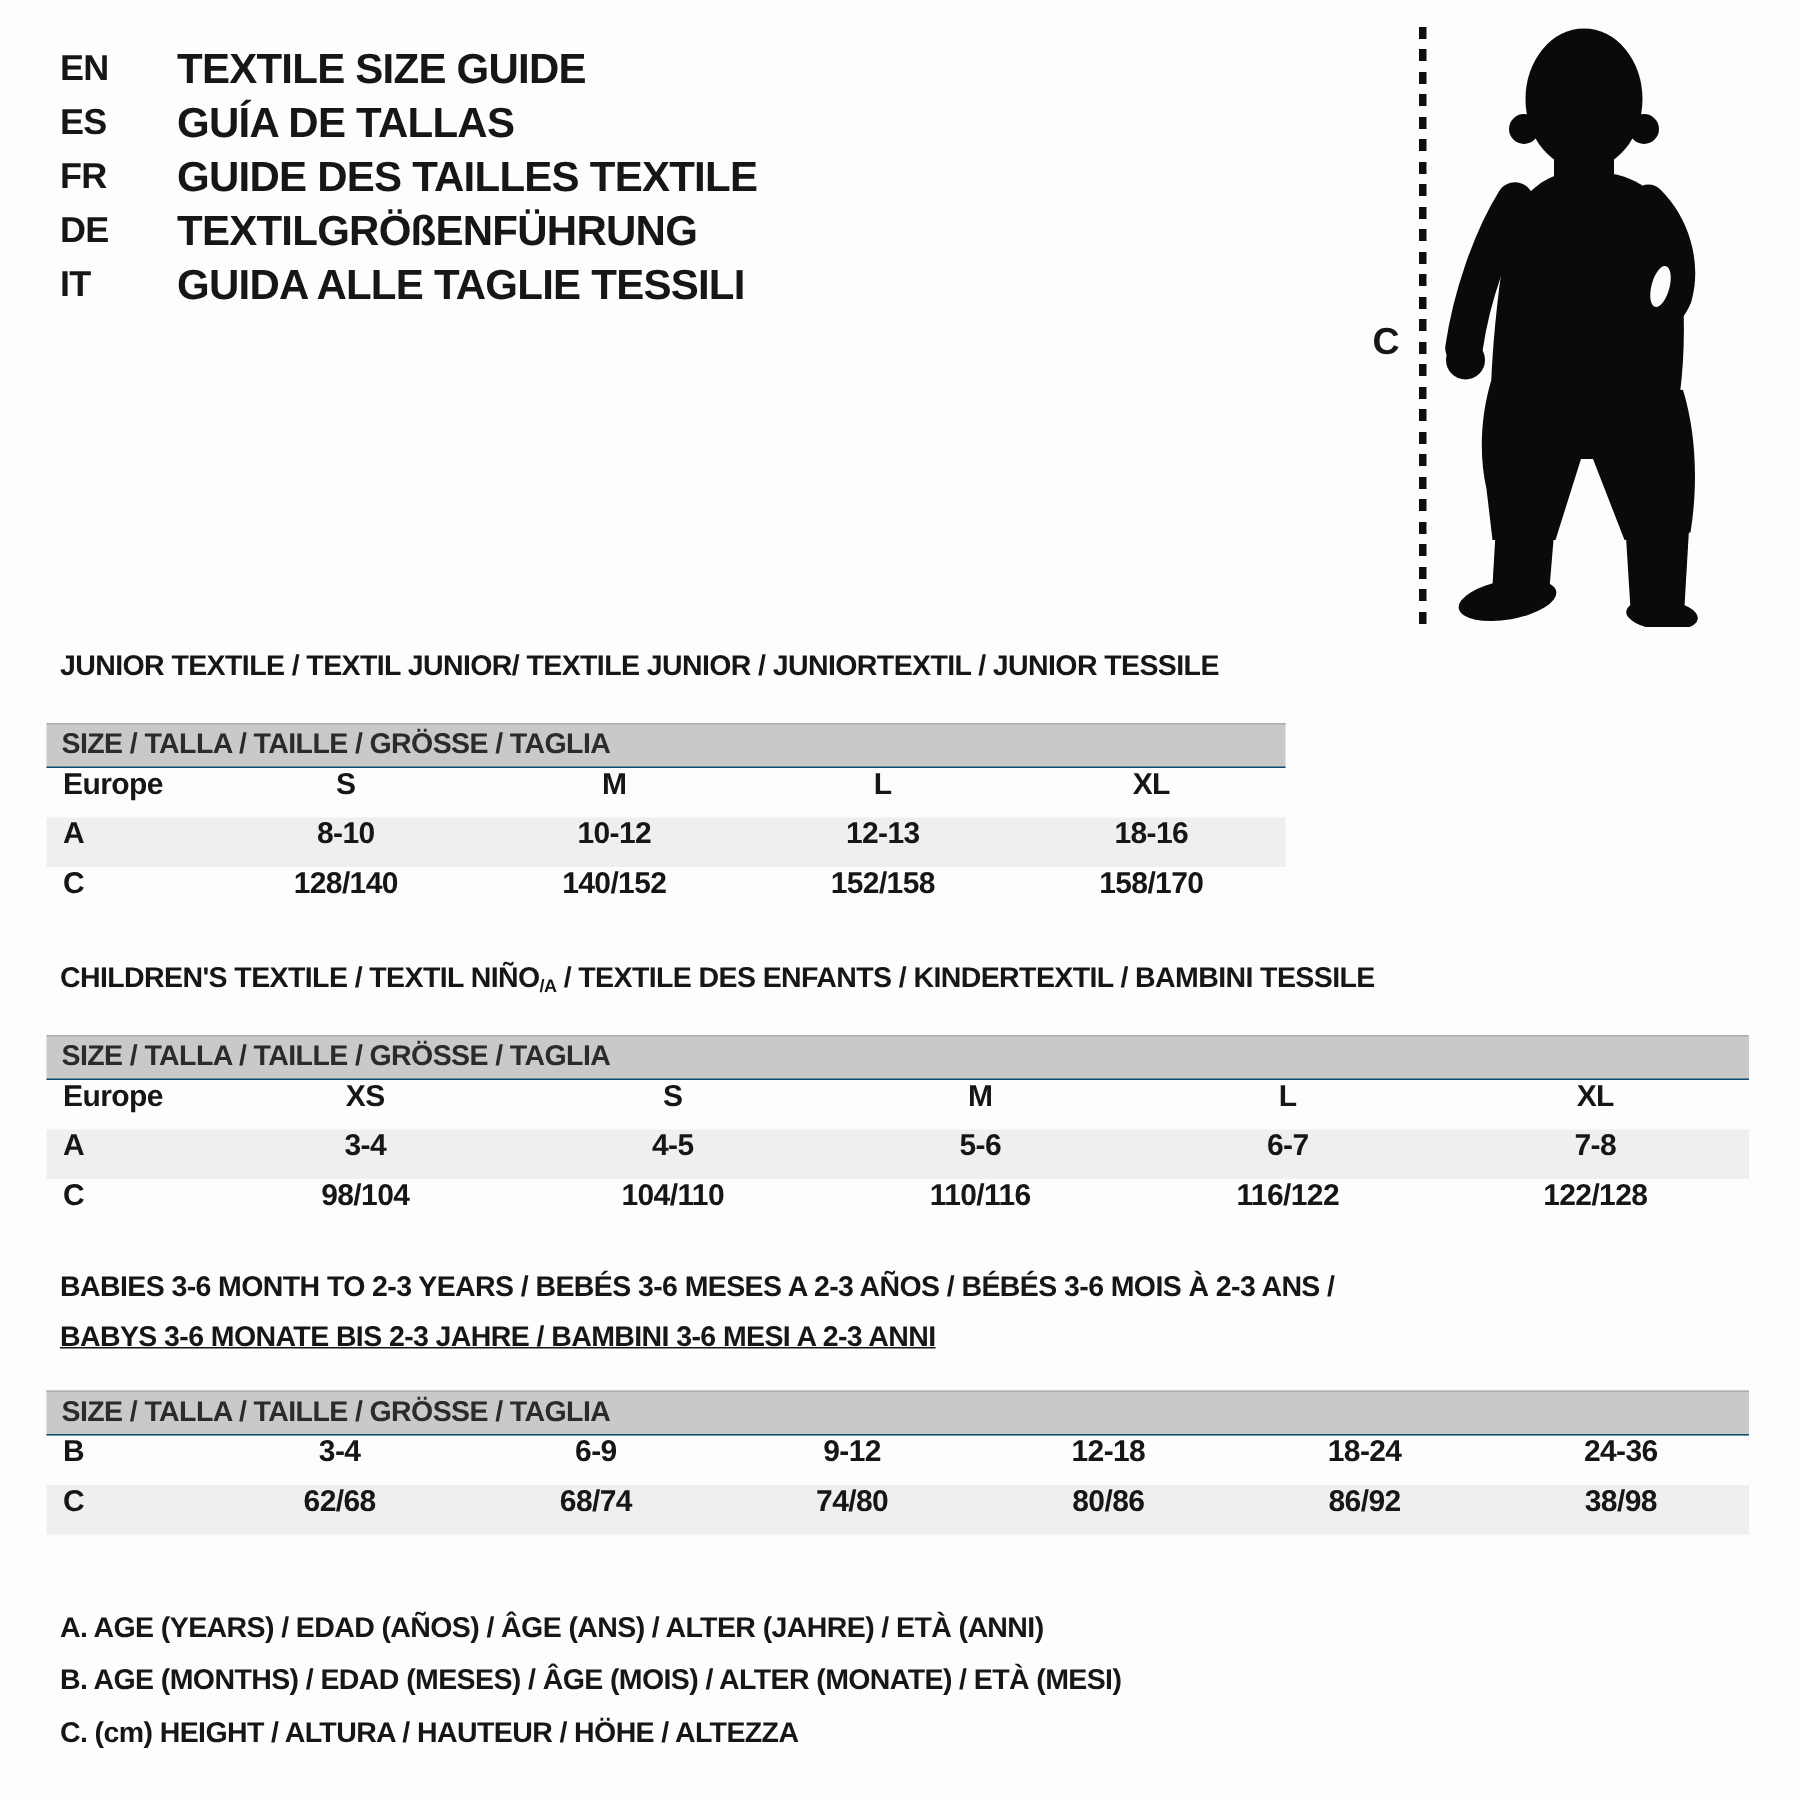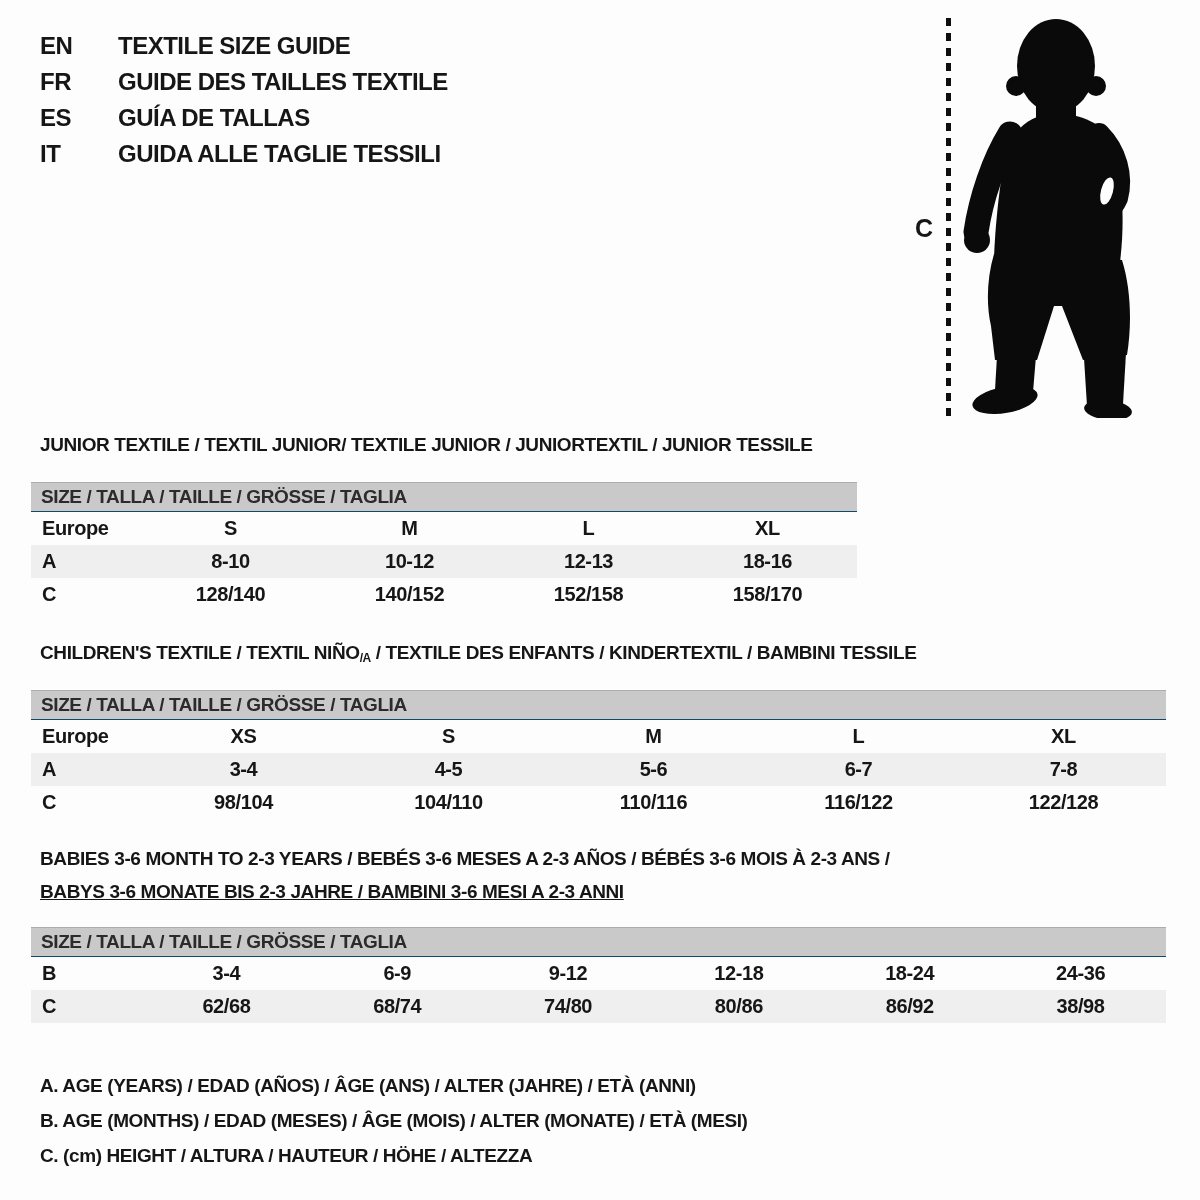--- a/index.html
+++ b/index.html
@@ -7,21 +7,21 @@
   .canvas{
     position:relative;width:1200px;height:1200px;background:#fdfdfd;
     font-family:"Liberation Sans","DejaVu Sans",sans-serif;
     color:#161616;overflow:hidden;
     -webkit-font-smoothing:antialiased;
   }
   
   .lang-block{position:absolute;left:40px;top:28px;}
   .lang-row{display:flex;height:36px;align-items:center;}
   .lang-code{width:78px;font-size:24px;font-weight:700;letter-spacing:-0.5px;}
-  .lang-label{font-size:24px;font-weight:700;letter-spacing:-0.5px;white-space:nowrap;text-align:right;}
+  .lang-label{font-size:28px;font-weight:700;letter-spacing:-0.5px;white-space:nowrap;text-align:right;}
 
   
   .dash-line{
     position:absolute;left:946px;top:18px;width:5px;height:398px;
     background:repeating-linear-gradient(to bottom,#0e0e0e 0 8px,transparent 8px 15px);
   }
   .c-label{position:absolute;left:915px;top:214px;font-size:25px;font-weight:700;}
   .toddler{position:absolute;left:960px;top:8px;width:180px;height:410px;}
 
   
@@ -31,46 +31,50 @@
   }
   .sub-a{font-size:12px;font-weight:700;position:relative;top:3px;}
 
   
   .tbl{position:absolute;}
   .size-bar{
     height:30px;background:#c9c9c9;border-top:1px solid #adadad;border-bottom:1px solid #0c4a6e;
     display:flex;align-items:center;padding-left:10px;box-sizing:border-box;
     font-size:19px;font-weight:700;letter-spacing:-0.4px;color:#2b2b2b;
   }
-  .trow{display:flex;height:33px;align-items:center;font-size:20px;font-weight:700;letter-spacing:-0.4px;}
+  .trow{display:flex;height:33px;font-size:20px;font-weight:700;letter-spacing:-0.4px;}
   .trow.shaded{background:#efefef;}
   .tlabel{width:110px;padding-left:11px;box-sizing:border-box;}
   .tcell{flex:1;text-align:center;}
 
   
   .footnotes{position:absolute;left:40px;top:1068px;}
   .footnote{height:35px;line-height:35px;font-size:19px;font-weight:700;letter-spacing:-0.4px;white-space:nowrap;}
 </style>
 </head>
 <body>
 
 <div class="canvas">
 
   <div class="lang-block">
     <div class="lang-row">
       <span class="lang-code">EN</span>
       <span class="lang-label">TEXTILE SIZE GUIDE</span>
     </div>
     <div class="lang-row">
+      <span class="lang-code">ES</span>
+      <span class="lang-label">GUÍA DE TALLAS</span>
+    </div>
+    <div class="lang-row">
       <span class="lang-code">FR</span>
       <span class="lang-label">GUIDE DES TAILLES TEXTILE</span>
     </div>
     <div class="lang-row">
-      <span class="lang-code">ES</span>
-      <span class="lang-label">GUÍA DE TALLAS</span>
+      <span class="lang-code">DE</span>
+      <span class="lang-label">TEXTILGRÖßENFÜHRUNG</span>
     </div>
     <div class="lang-row">
       <span class="lang-code">IT</span>
       <span class="lang-label">GUIDA ALLE TAGLIE TESSILI</span>
     </div>
   </div>
 
   <div class="dash-line"></div>
   <div class="c-label">C</div>
   <svg class="toddler" viewBox="0 0 180 410" aria-hidden="true">

